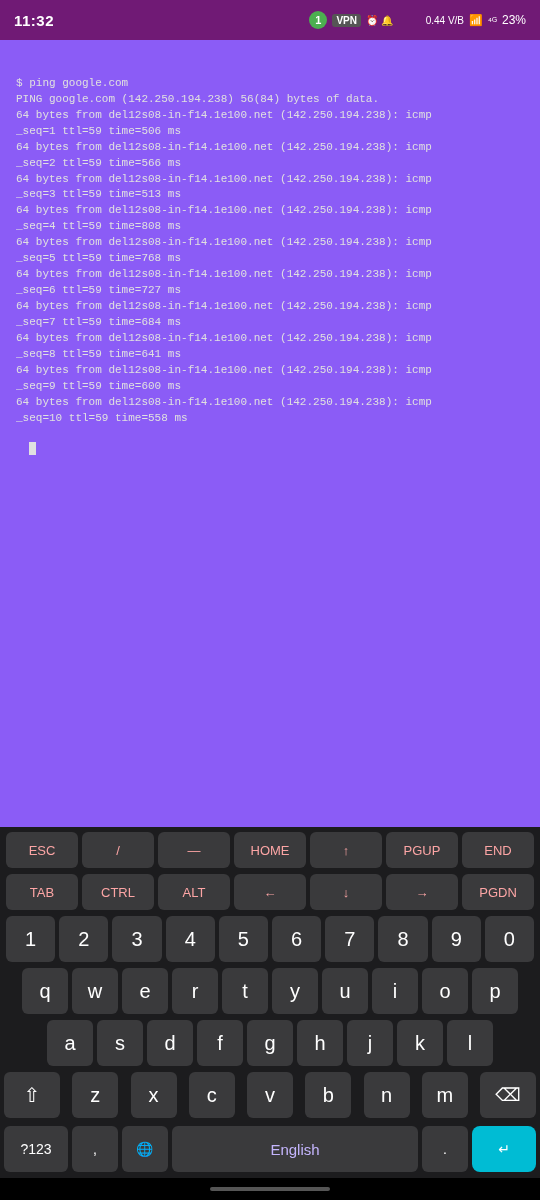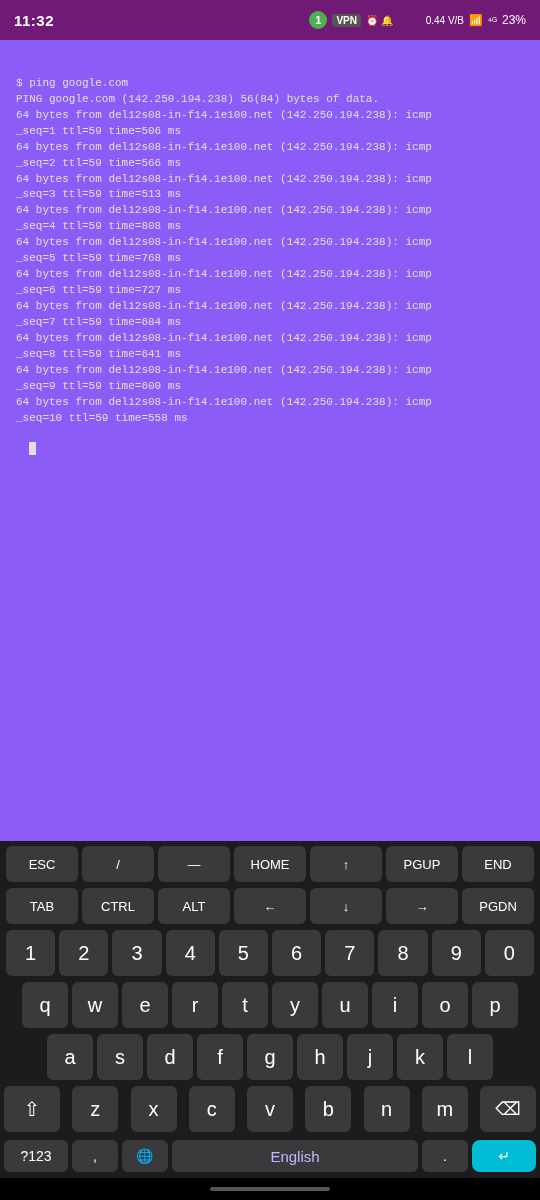--- a/index.html
+++ b/index.html
@@ -90,21 +90,21 @@
       background: #1c1c1e;
       flex-shrink: 0;
     }
     .special-row {
       display: flex;
       justify-content: space-between;
       padding: 5px 4px 3px 4px;
     }
     .special-key {
       background: #3a3a3c;
-      color: #ffffff;
+      color: #fca5a5;
       border-radius: 6px;
       font-size: 13px;
       font-family: sans-serif;
       display: flex;
       align-items: center;
       justify-content: center;
       height: 36px;
       flex: 1;
       margin: 0 2px;
       cursor: pointer;
@@ -180,21 +180,21 @@
     }
     .bottom-key {
       background: #3a3a3c;
       color: #fff;
       border-radius: 6px;
       font-size: 14px;
       font-family: sans-serif;
       display: flex;
       align-items: center;
       justify-content: center;
-      height: 32px;
+      height: 46px;
       cursor: pointer;
       flex-shrink: 0;
     }
     .num-switch-key {
       width: 64px;
     }
     .comma-key {
       width: 46px;
     }
     .globe-key {

